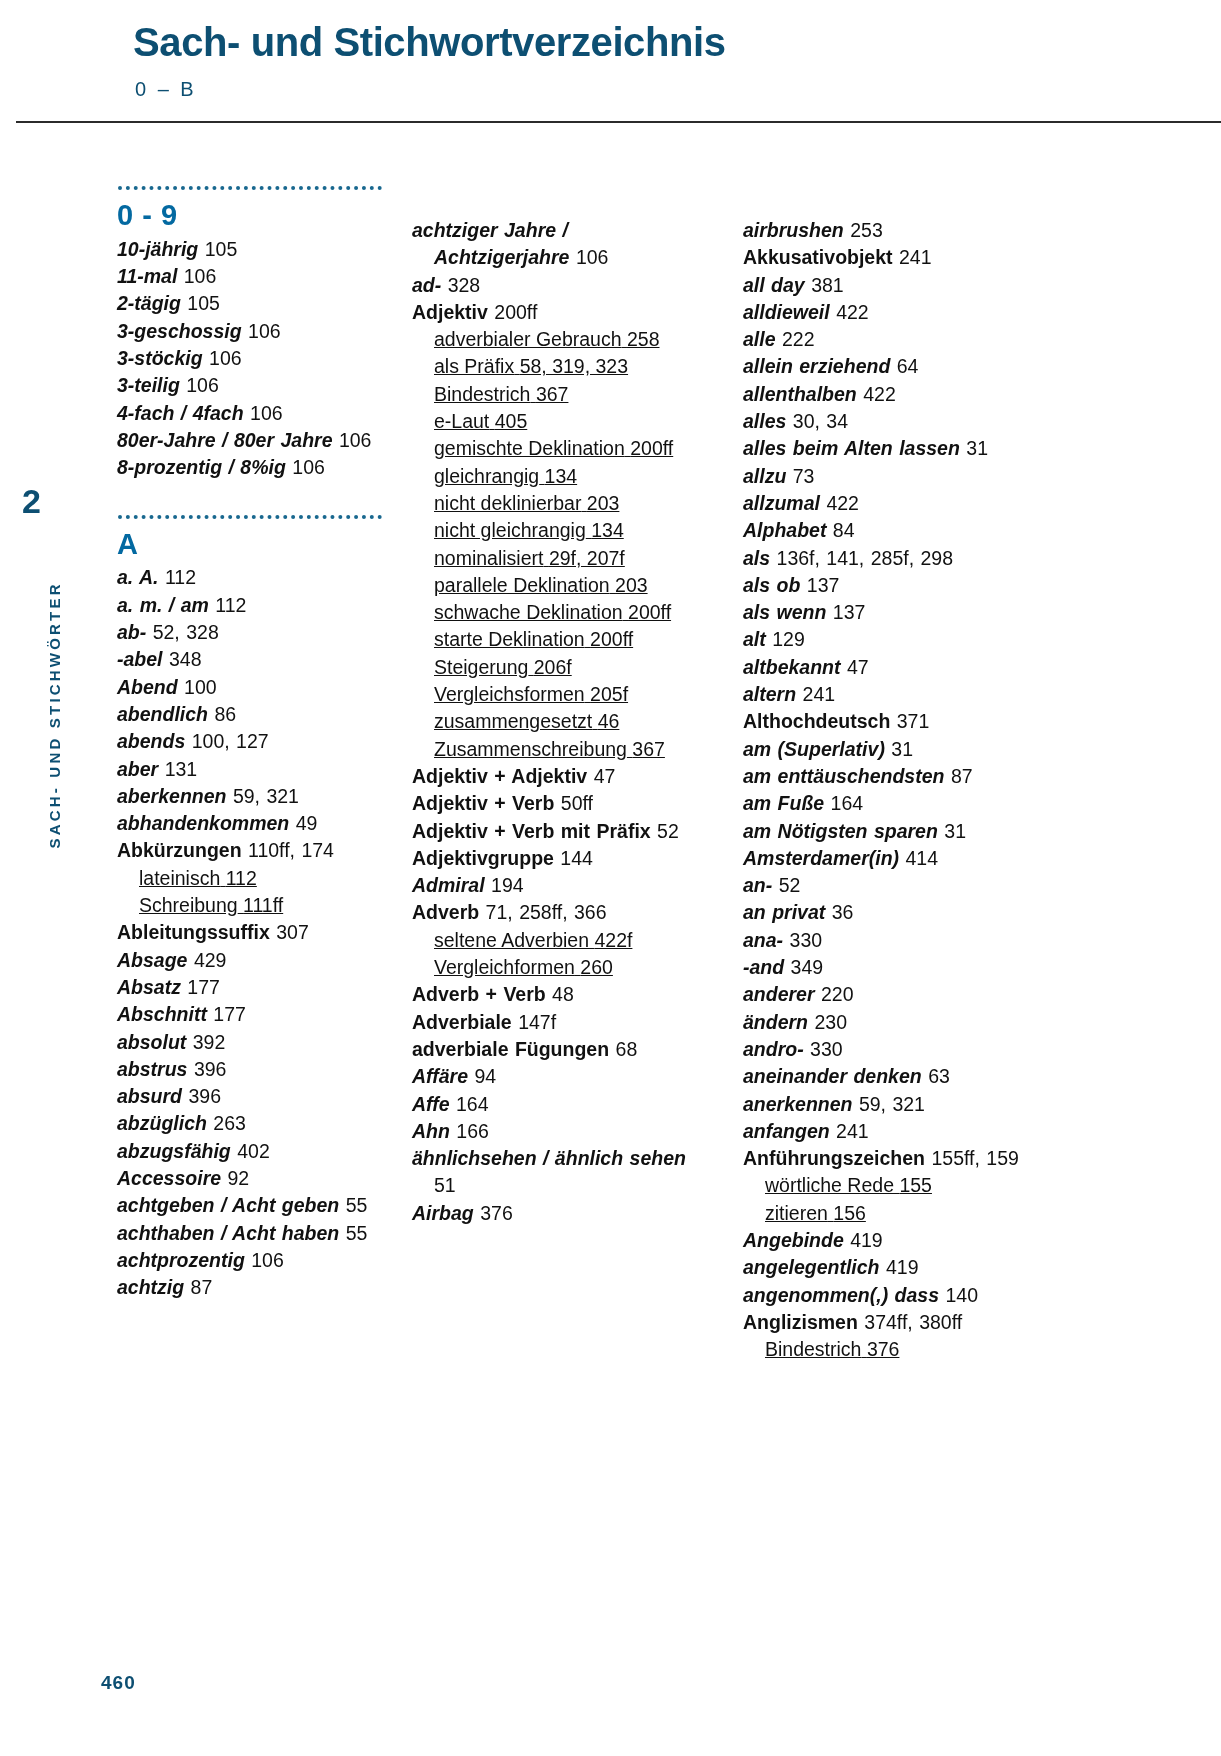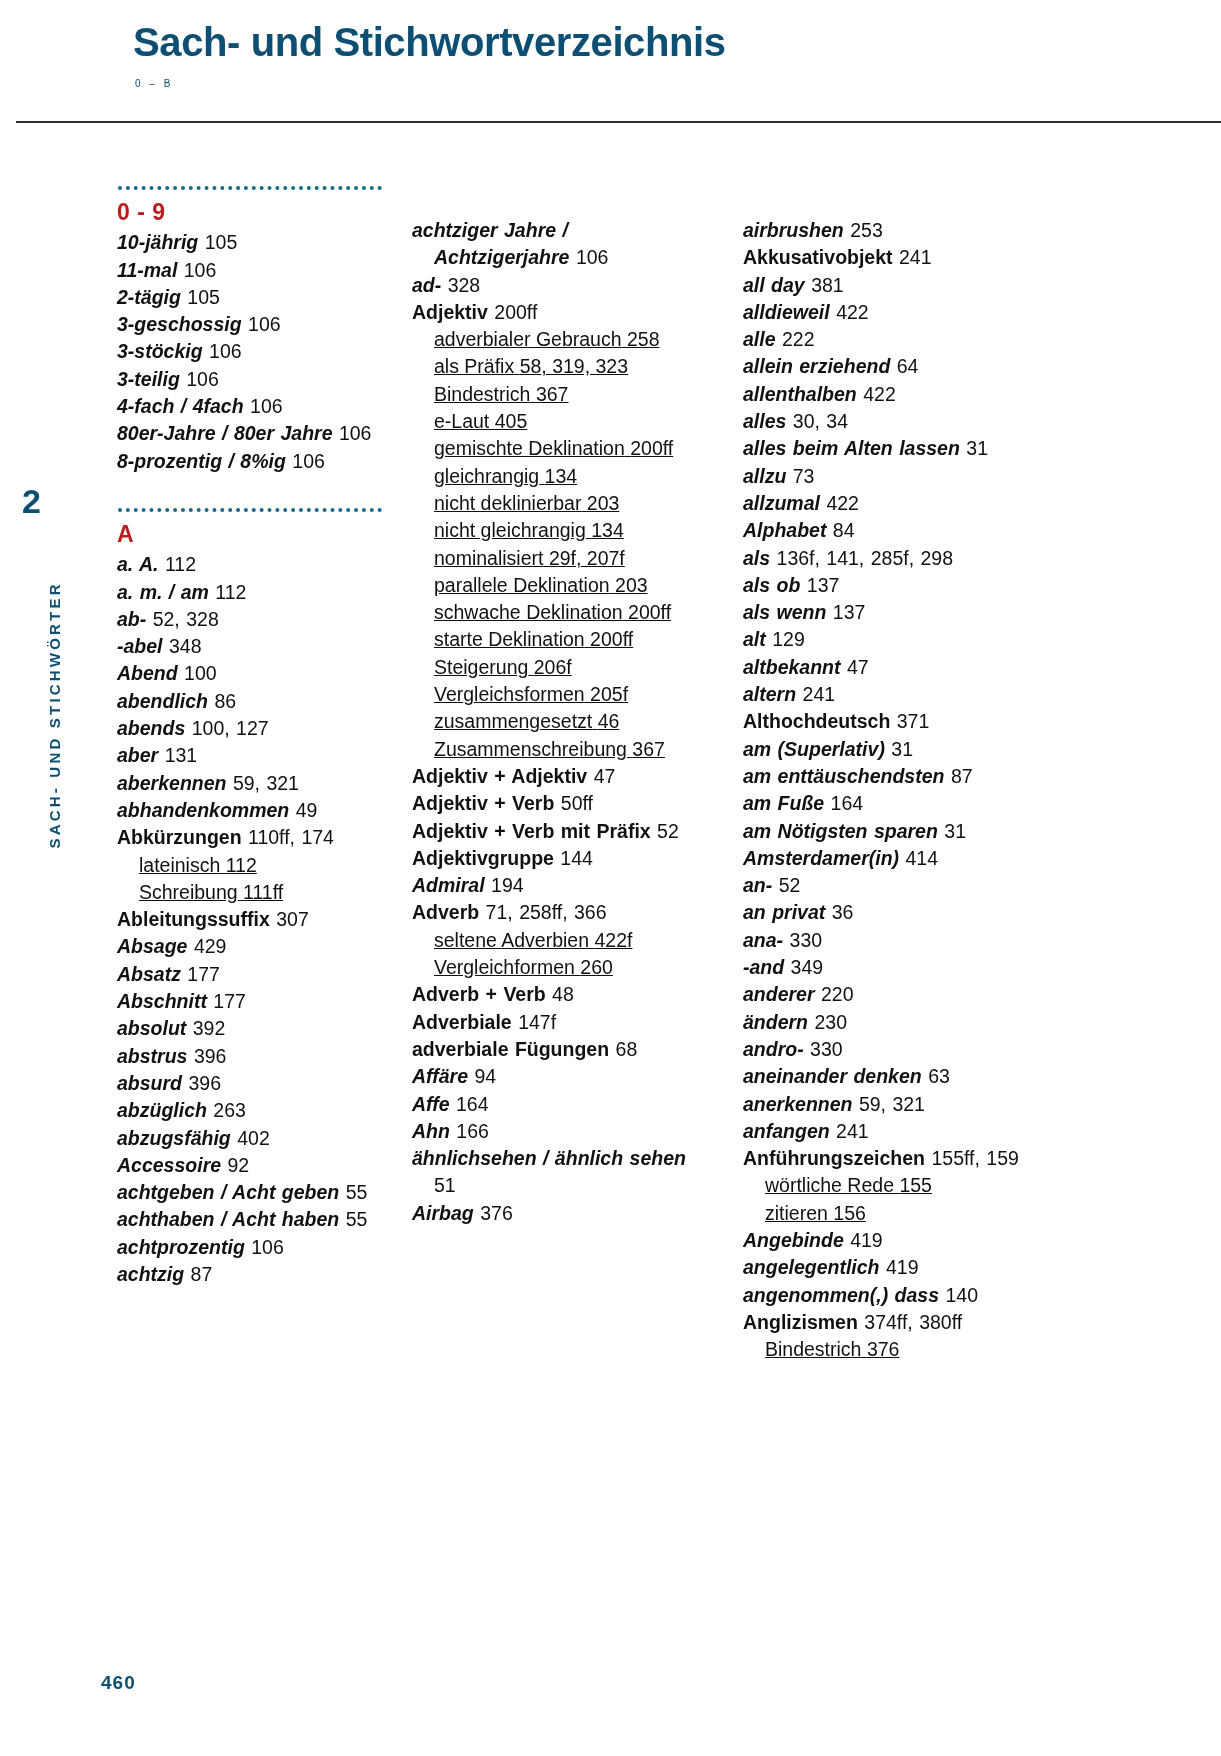--- a/index.html
+++ b/index.html
@@ -32,21 +32,21 @@
     font-size: 40px;
     font-weight: bold;
     color: #0d4f72;
     letter-spacing: -0.4px;
     white-space: nowrap;
   }
   #header-subtitle {
     position: absolute;
     left: 119px;
     top: 78px;
-    font-size: 10px;
+    font-size: 20px;
     font-weight: normal;
     color: #0d4f72;
     letter-spacing: 3px;
     white-space: nowrap;
   }
   #header-rule {
     position: absolute;
     left: 0;
     top: 121px;
     width: 1221px;
@@ -106,23 +106,23 @@
   .col-spacer-top { height: 31px; }
 
   
   .section-rule {
     height: 0;
     border-top: 4.5px dotted #19688f;
     width: 264px;
     margin: 0 0 10px 1px;
   }
   .section-letter {
-    font-size: 23px;
-    font-weight: bold;
-    color: #b91c1c;
+    font-size: 29px;
+    font-weight: bold;
+    color: #0369a1;
     line-height: 1.1;
     margin: 0 0 4px 0;
     letter-spacing: 0.5px;
   }
   .section-gap { height: 33px; }
 
   .entry {
     font-size: 19.5px;
     line-height: 27.3px;
     color: #111111;

